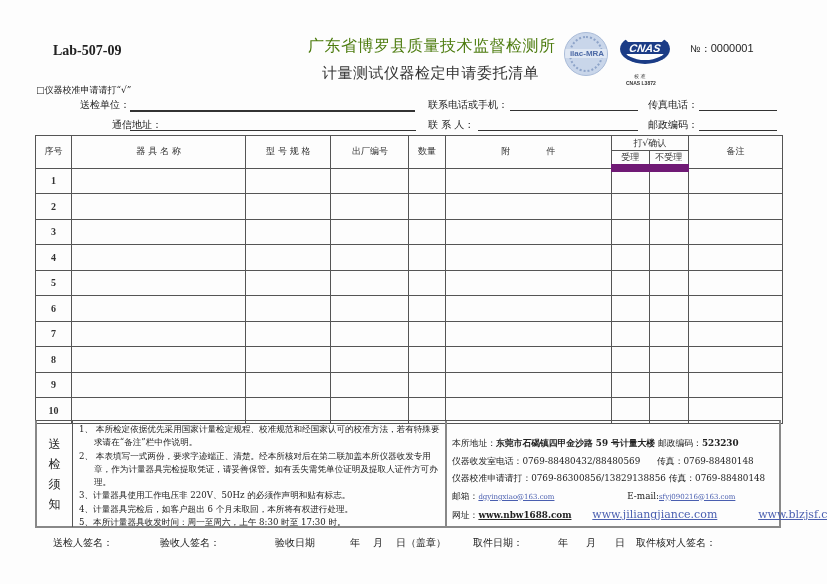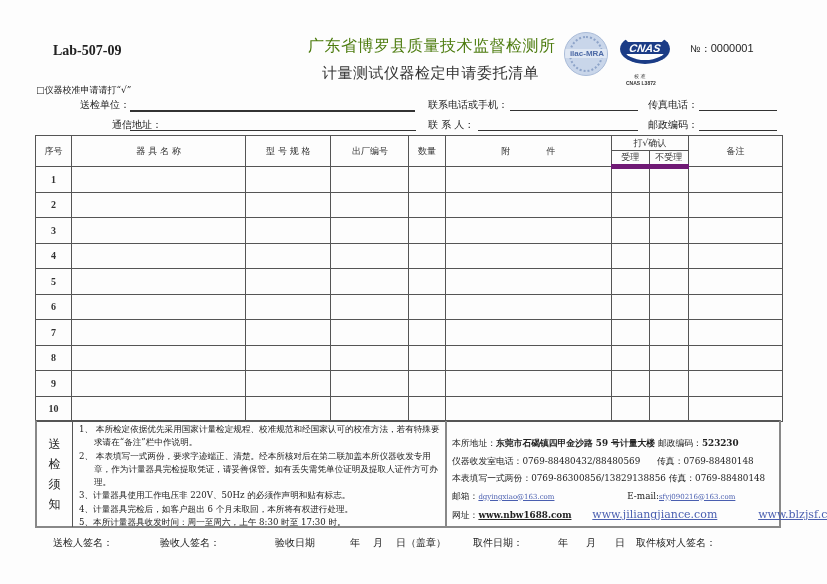--- a/index.html
+++ b/index.html
@@ -21,21 +21,21 @@
   .serial .val { font-size: 11px; }
   .check-note { left: 36px; top: 84px; font-size: 9px; }
   .lbl { font-size: 10px; }
   .line { position: absolute; border-bottom: 1px solid #333; height: 0; }
   .line.thick { border-bottom-width: 2px; }
   table.grid { position: absolute; left: 35px; top: 135px; border-collapse: collapse; width: 748px; }
   table.grid td { border: 1px solid #555; font-size: 9px; text-align: center; vertical-align: middle; color: #333; }
   table.grid tr.hdr td { height: 15px; }
   table.grid tr.row td { height: 25.5px; }
   table.grid tr.row td.num { font-weight: bold; font-family: "Liberation Serif", serif; font-size: 10px; }
-  table.grid tr.hdr-last td { border-bottom: 5px solid #701a75; }
+  table.grid tr.hdr-last td { border-bottom: 8px solid #701a75; }
   .notice { position: absolute; left: 35px; top: 420px; width: 746px; height: 108px; border: 2px solid #888; border-top: 1px solid #555; }
   .notice .side { position: absolute; left: 0; top: 0; width: 36px; height: 106px; border-right: 1px solid #555; display: flex; flex-direction: column; justify-content: center; align-items: center; font-size: 12px; line-height: 20px; }
   .notice .rules { position: absolute; left: 42px; top: 2px; width: 364px; font-size: 8.6px; line-height: 13.3px; }
   .notice .rules .it { padding-left: 15px; text-indent: -15px; }
   .notice .divider { position: absolute; left: 408px; top: 0; width: 0; height: 106px; border-left: 2px solid #888; }
   .notice .contact { position: absolute; left: 415px; top: 14px; width: 330px; font-size: 8.8px; line-height: 17.5px; white-space: nowrap; }
   .contact b { font-weight: bold; }
   .contact .link { color: #4a5fb0; text-decoration: underline; font-size: 7px; }
   .contact .web { color: #4a5fb0; text-decoration: underline; font-size: 11px; }
   .sig { top: 536px; font-size: 10px; }
@@ -240,21 +240,21 @@
   <div class="contact">
     <div>
       <span>本所地址：</span><b>东莞市石碣镇四甲金沙路 59 号计量大楼</b>
       <span>邮政编码：</span><b>523230</b>
     </div>
     <div>
       <span>仪器收发室电话：</span><span>0769-88480432/88480569</span>
       <span style="margin-left:14px">传真：</span><span>0769-88480148</span>
     </div>
     <div>
-      <span>本表填写一式两份：</span><span>0769-86300856/13829138856</span>
+      <span>仪器校准申请请打：</span><span>0769-86300856/13829138856</span>
       <span>传真：</span><span>0769-88480148</span>
     </div>
     <div>
       <span>邮箱：</span><span class="link">dgyingxiao@163.com</span>
       <span style="margin-left:70px">E-mail:</span><span class="link">sfyj090216@163.com</span>
     </div>
     <div>
       <span>网址：</span><b style="text-decoration:underline">www.nbw1688.com</b>
       <span class="web" style="margin-left:18px">www.jiliangjiance.com</span>
       <span class="web" style="margin-left:38px">www.blzjsf.com</span>

